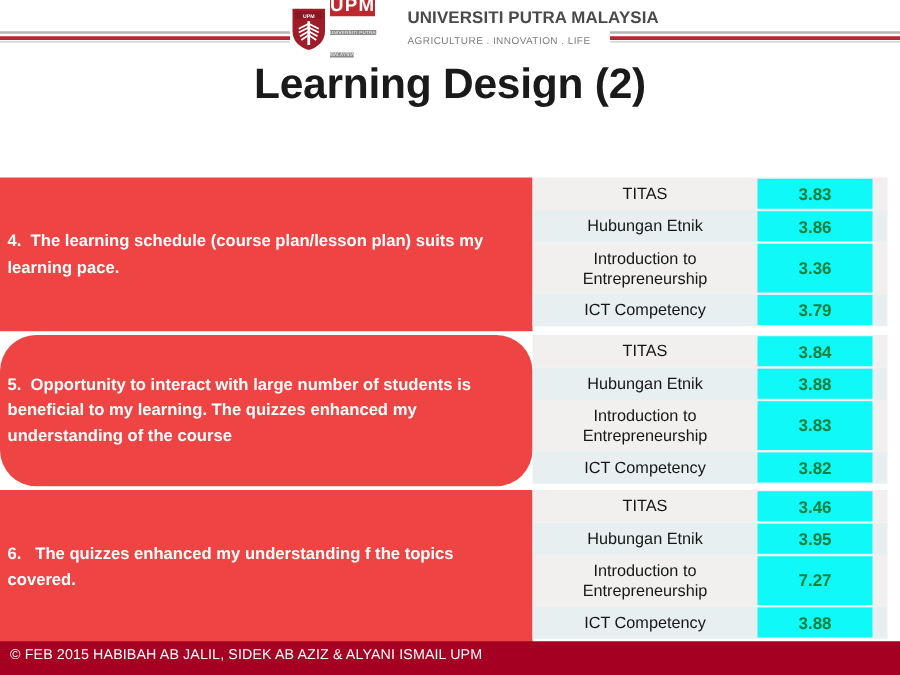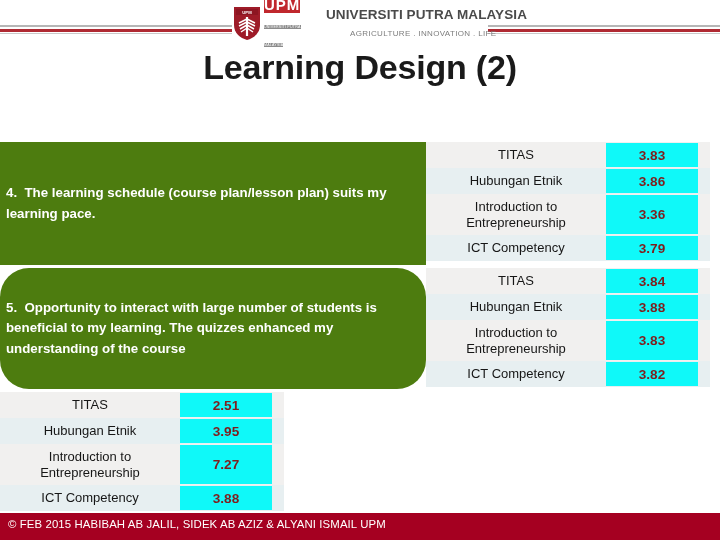--- a/index.html
+++ b/index.html
@@ -94,21 +94,20 @@
     color: #4a4a4a;
     letter-spacing: 0.1px;
     white-space: nowrap;
   }
   .uni-tag {
     font-size: 8px;
     color: #7d7d7d;
     letter-spacing: 0.35px;
     margin-top: 1px;
     white-space: nowrap;
-    margin-left: 24px;
   }
 
   
   .slide-title {
     position: absolute;
     left: 0; top: 48px;
     width: 720px;
     text-align: center;
     font-size: 34px;
     font-weight: bold;
@@ -130,21 +129,21 @@
   .col-left {
     width: 426px;
     flex: 0 0 426px;
   }
   .col-right {
     width: 284px;
     flex: 0 0 284px;
   }
 
   .stmt-cell {
-    background: #4d7c0f;
+    background: #ef4444;
     color: #ffffff;
     font-size: 13.3px;
     font-weight: bold;
     line-height: 1.55;
     padding: 0 8px 0 6px;
     margin-bottom: 3px;
     display: flex;
     align-items: center;
     box-sizing: border-box;
     font-family: "Liberation Sans", sans-serif;
@@ -176,21 +175,21 @@
     flex: 0 0 104px;
     width: 104px;
     display: flex;
     align-items: stretch;
     padding: 1px 12px 1px 0;
     box-sizing: border-box;
   }
   .mrow .val {
     flex: 1 1 auto;
     background: #0ff9f9;
-    color: #7f1d1d;
+    color: #15803d;
     font-size: 13.6px;
     font-weight: bold;
     display: flex;
     align-items: center;
     justify-content: center;
     font-family: "Liberation Sans", sans-serif;
     text-align: right;
   }
   .bg-a { background: #f1f0ef; }
   .bg-b { background: #e7eff1; }
@@ -319,25 +318,30 @@
       <div class="mrow bg-b h-1">
         <span class="label">ICT Competency</span>
         <span class="valwrap">
             <span class="val">3.82</span>
           </span>
       </div>
     </div>
   </div>
 
   <div class="grid">
+    <div class="col-left">
+      <div class="stmt-cell stmt-h3">
+        <span class="txt"><span>6.</span>&nbsp;&nbsp; <span>The quizzes  enhanced my understanding f the topics covered.</span></span>
+      </div>
+    </div>
     <div class="col-right">
       <div class="mrow bg-a h-1">
         <span class="label">TITAS</span>
         <span class="valwrap">
-            <span class="val">2.51</span>
+            <span class="val">3.46</span>
           </span>
       </div>
       <div class="mrow bg-b h-1">
         <span class="label">Hubungan Etnik</span>
         <span class="valwrap">
             <span class="val">3.95</span>
           </span>
       </div>
       <div class="mrow bg-a h-2">
         <span class="label">Introduction to Entrepreneurship</span>

